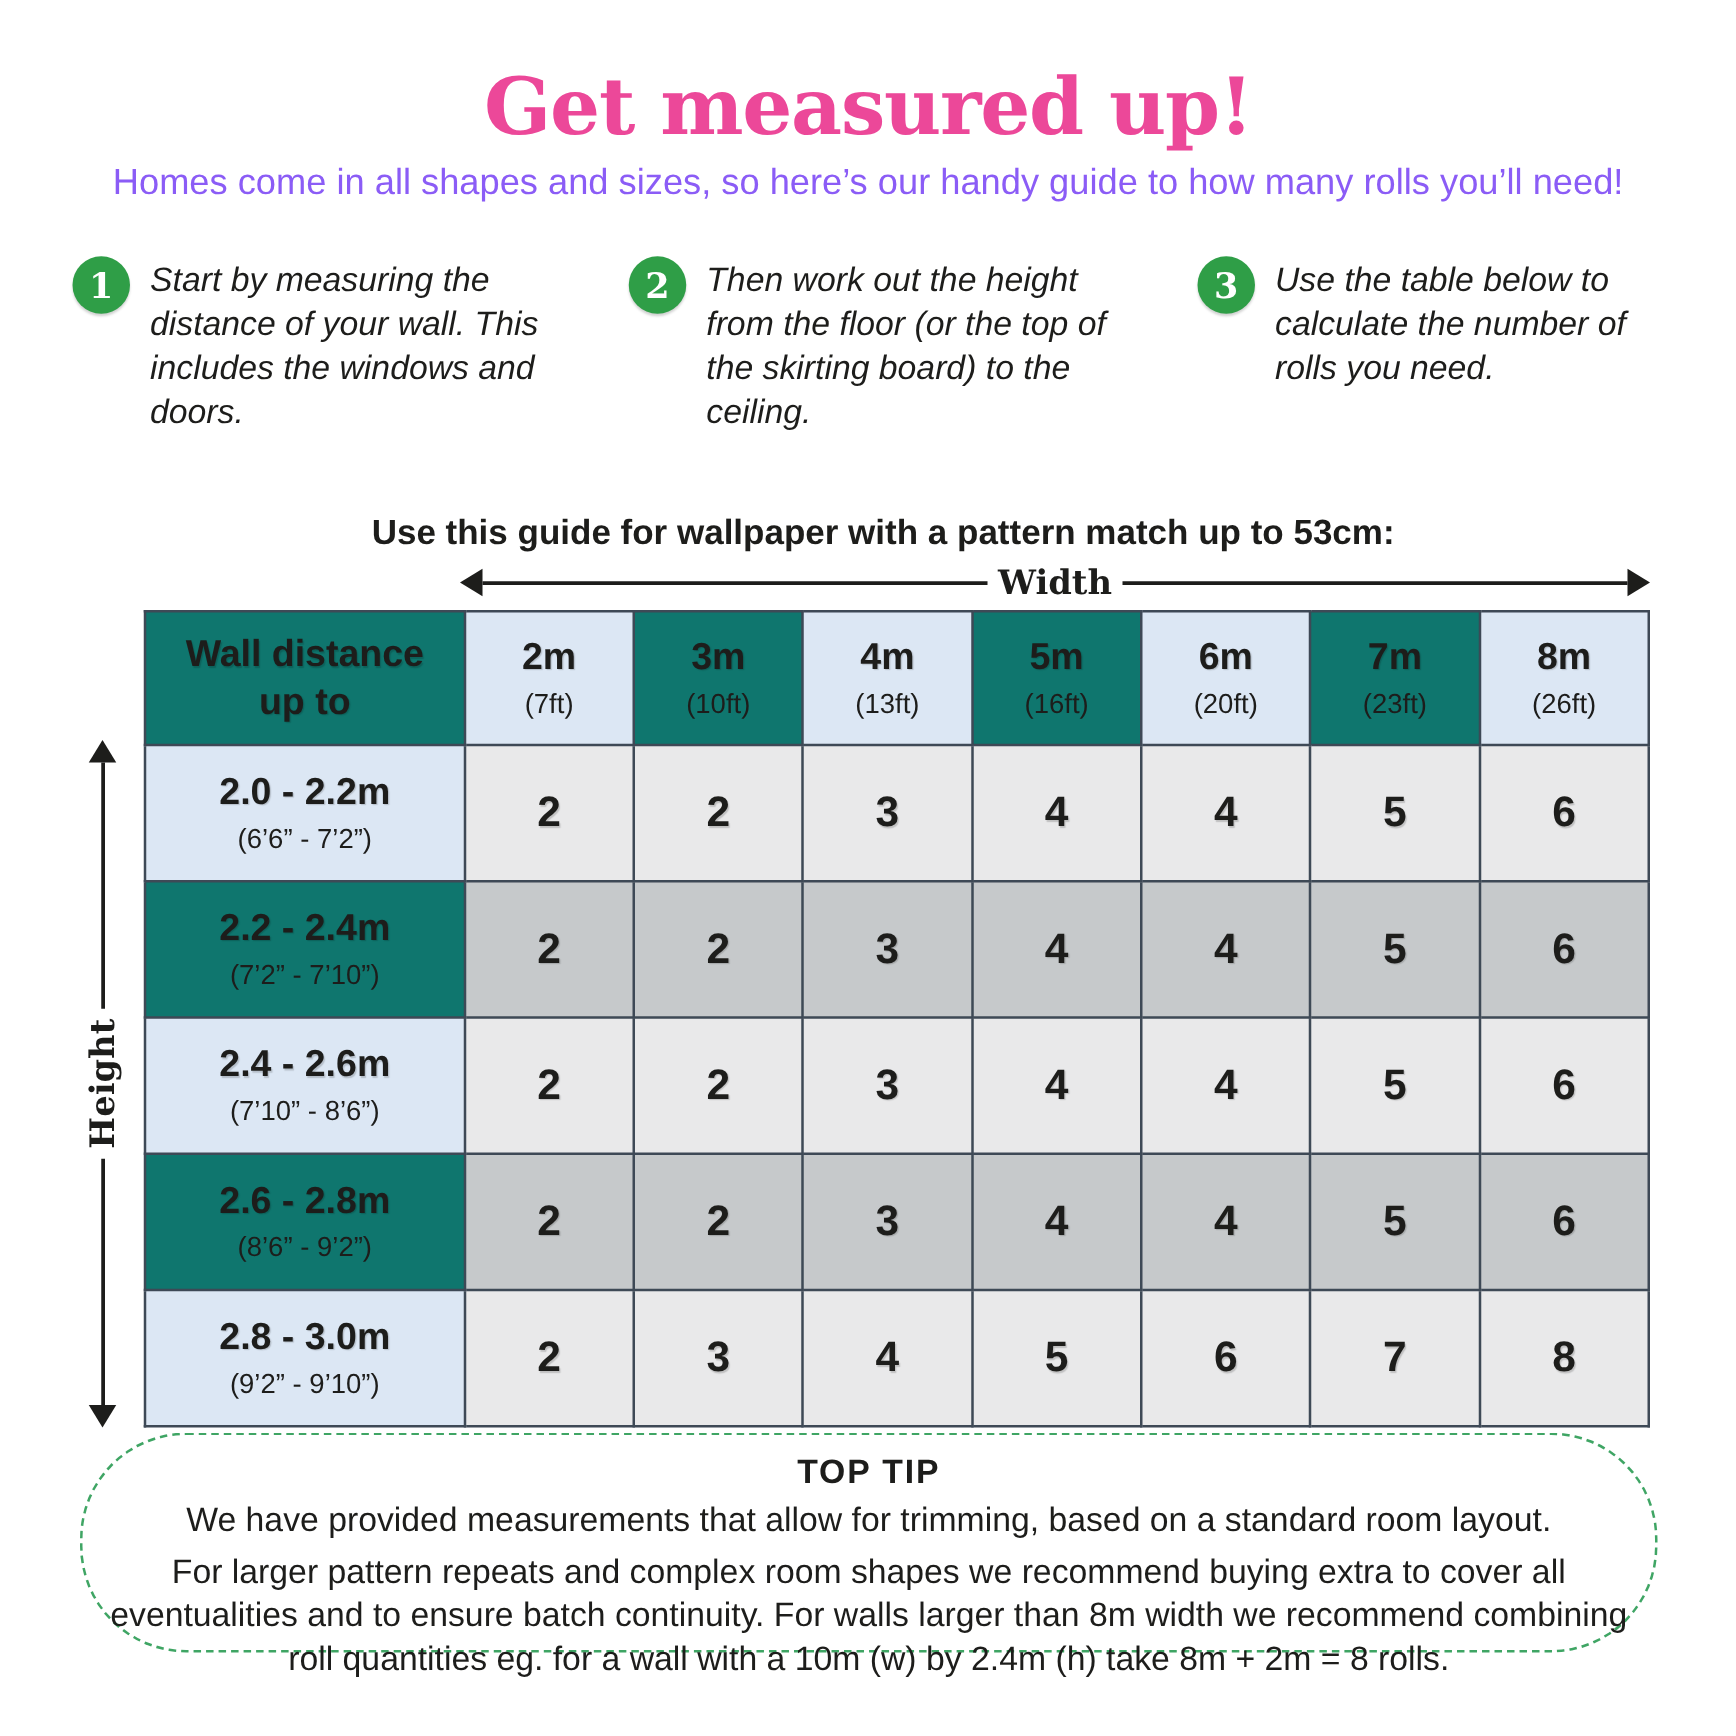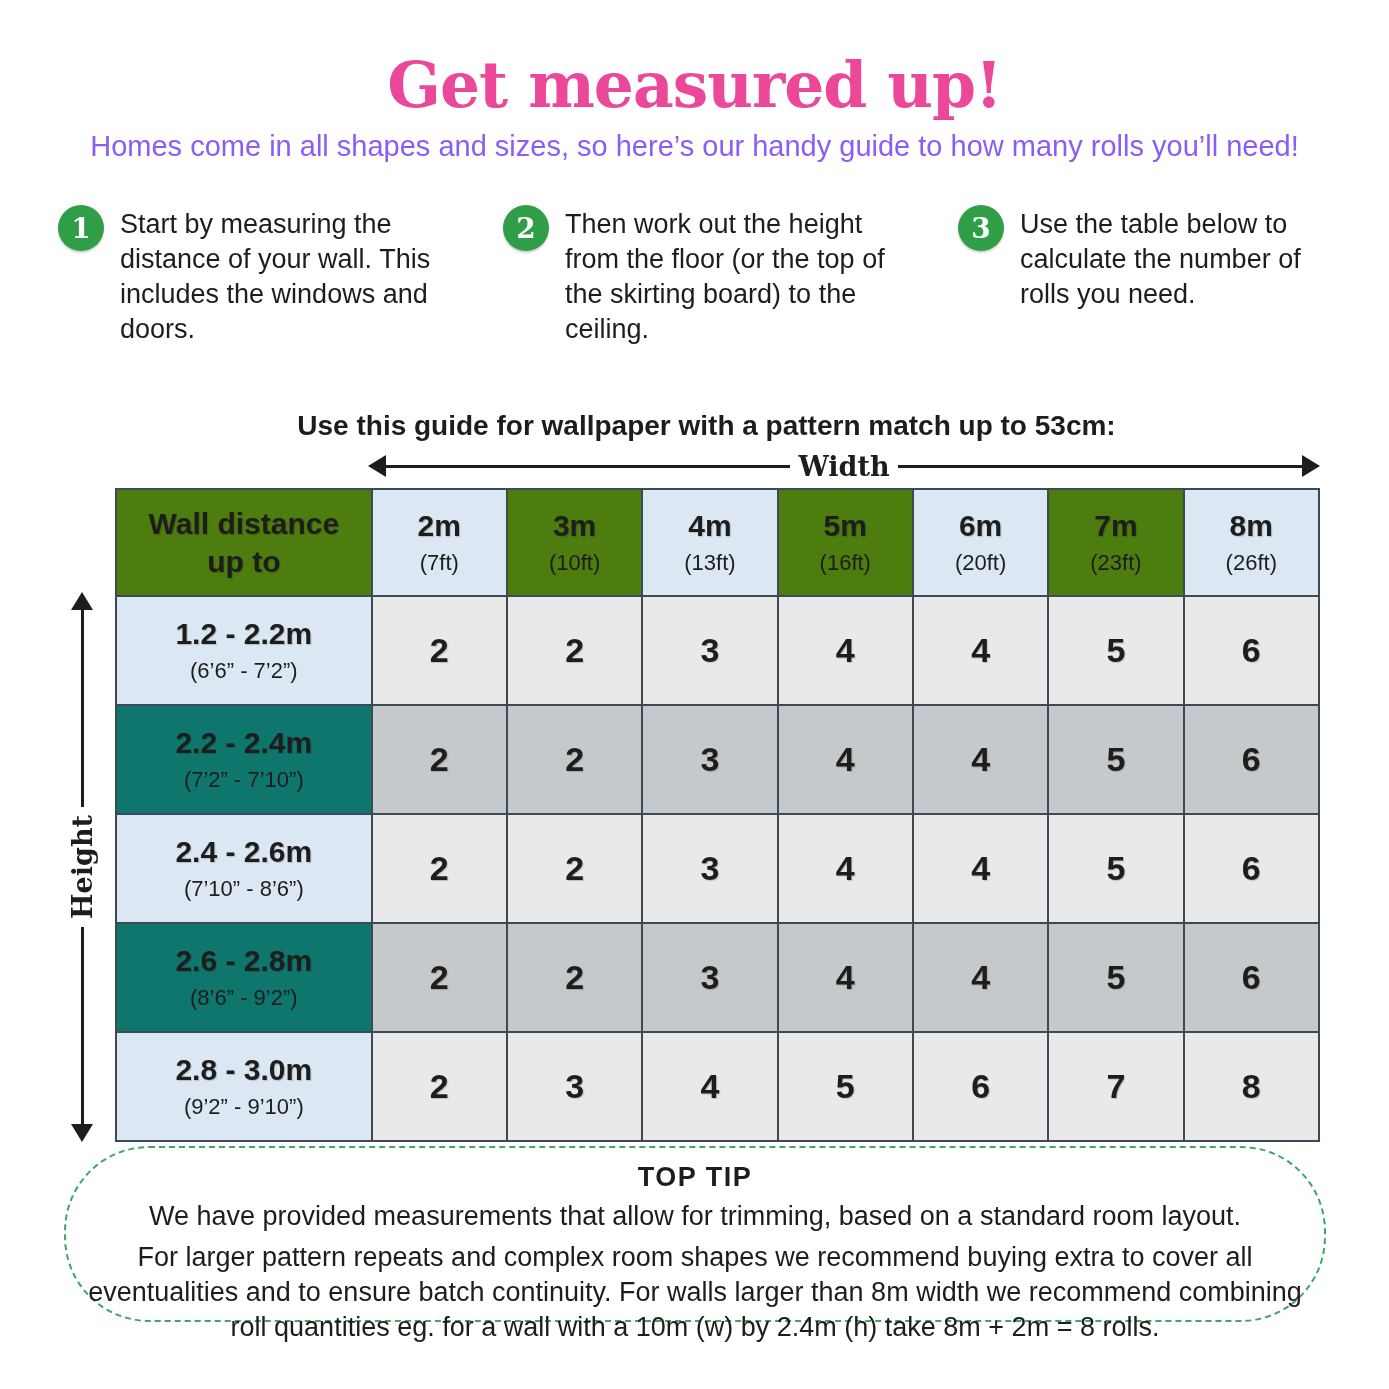--- a/index.html
+++ b/index.html
@@ -22,21 +22,21 @@
   .step{display:flex;align-items:flex-start;}
   .step-1{width:445px;}
   .step-2{width:455px;}
   .step-3{width:375px;}
   .step-num{
     flex:0 0 46px;width:46px;height:46px;border-radius:50%;background:#2f9e47;
     color:#ffffff;font-family:"DejaVu Serif",serif;font-weight:bold;font-size:28px;
     display:flex;align-items:center;justify-content:center;margin-right:16px;
     box-shadow:0 2px 2px rgba(0,0,0,0.18);
   }
-  .step-text{font-size:27px;line-height:1.3;padding-top:2px;}
+  .step-text{font-size:27px;line-height:1.3;padding-top:2px;font-style:italic;}
   .step-1 .step-text{max-width:320px;}
   .step-2 .step-text{max-width:348px;}
   .step-3 .step-text{max-width:305px;}
   
   .caption{
     position:absolute;top:398px;left:0;width:100%;margin:12px;text-align:center;
     font-size:28px;font-weight:bold;
   }
   
   .width-arrow{
@@ -68,21 +68,21 @@
     position:absolute;top:488px;left:115px;border-collapse:collapse;
     table-layout:fixed;width:1205px;
   }
   table.rolls th,table.rolls td{
     border:2px solid #3e4956;text-align:center;vertical-align:middle;padding:0;
   }
   table.rolls thead tr{height:107px;}
   table.rolls tbody tr{height:109px;}
   col.c-label{width:255px;}
   col.c-data{width:135px;}
-  .h-mid{background:#4d7c0f;margin-left:16px;}
+  .h-mid{background:#0f766e;margin-left:16px;}
   .h-light{background:#dce7f4;}
   .lab-light{background:#dce7f4;}
   .lab-mid{background:#0f766e;}
   .d-light{background:#e9e9ea;}
   .d-dark{background:#c6c9cb;}
   .cell-big{font-size:30px;font-weight:bold;line-height:1.25;text-shadow:1px 1px 1px rgba(0,0,0,0.18);}
   .cell-small{font-size:22px;font-weight:normal;line-height:1.3;margin-top:4px;}
   td.val{font-size:34px;font-weight:bold;text-shadow:1px 1px 1px rgba(0,0,0,0.18);}
   
   .tip{
@@ -178,21 +178,21 @@
         </th>
         <th class="h-light">
           <div class="cell-big">8m</div>
           <div class="cell-small">(26ft)</div>
         </th>
       </tr>
     </thead>
     <tbody>
       <tr>
         <th class="lab-light">
-          <div class="cell-big">1.2 - 2.2m</div>
+          <div class="cell-big">2.0 - 2.2m</div>
           <div class="cell-small">(6’6” - 7’2”)</div>
         </th>
         <td class="val d-light">2</td>
         <td class="val d-light">2</td>
         <td class="val d-light">3</td>
         <td class="val d-light">4</td>
         <td class="val d-light">4</td>
         <td class="val d-light">5</td>
         <td class="val d-light">6</td>
       </tr>

